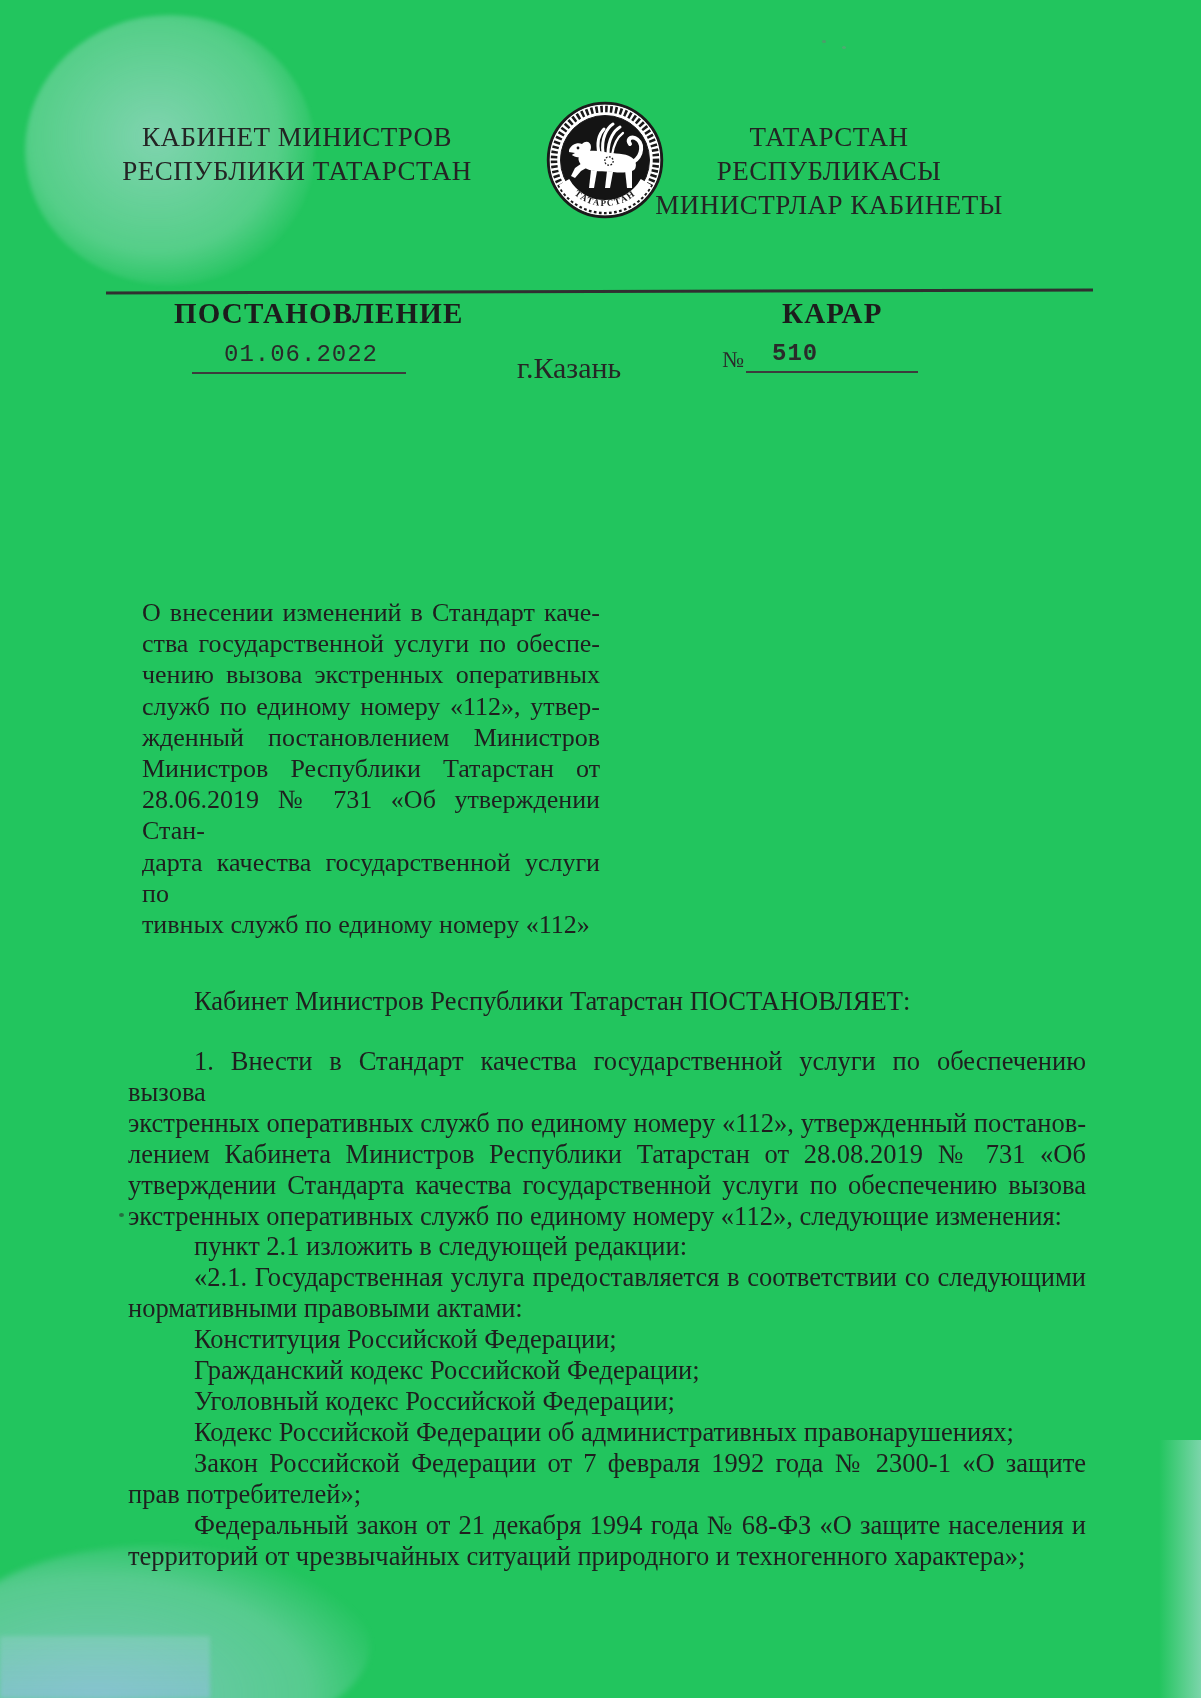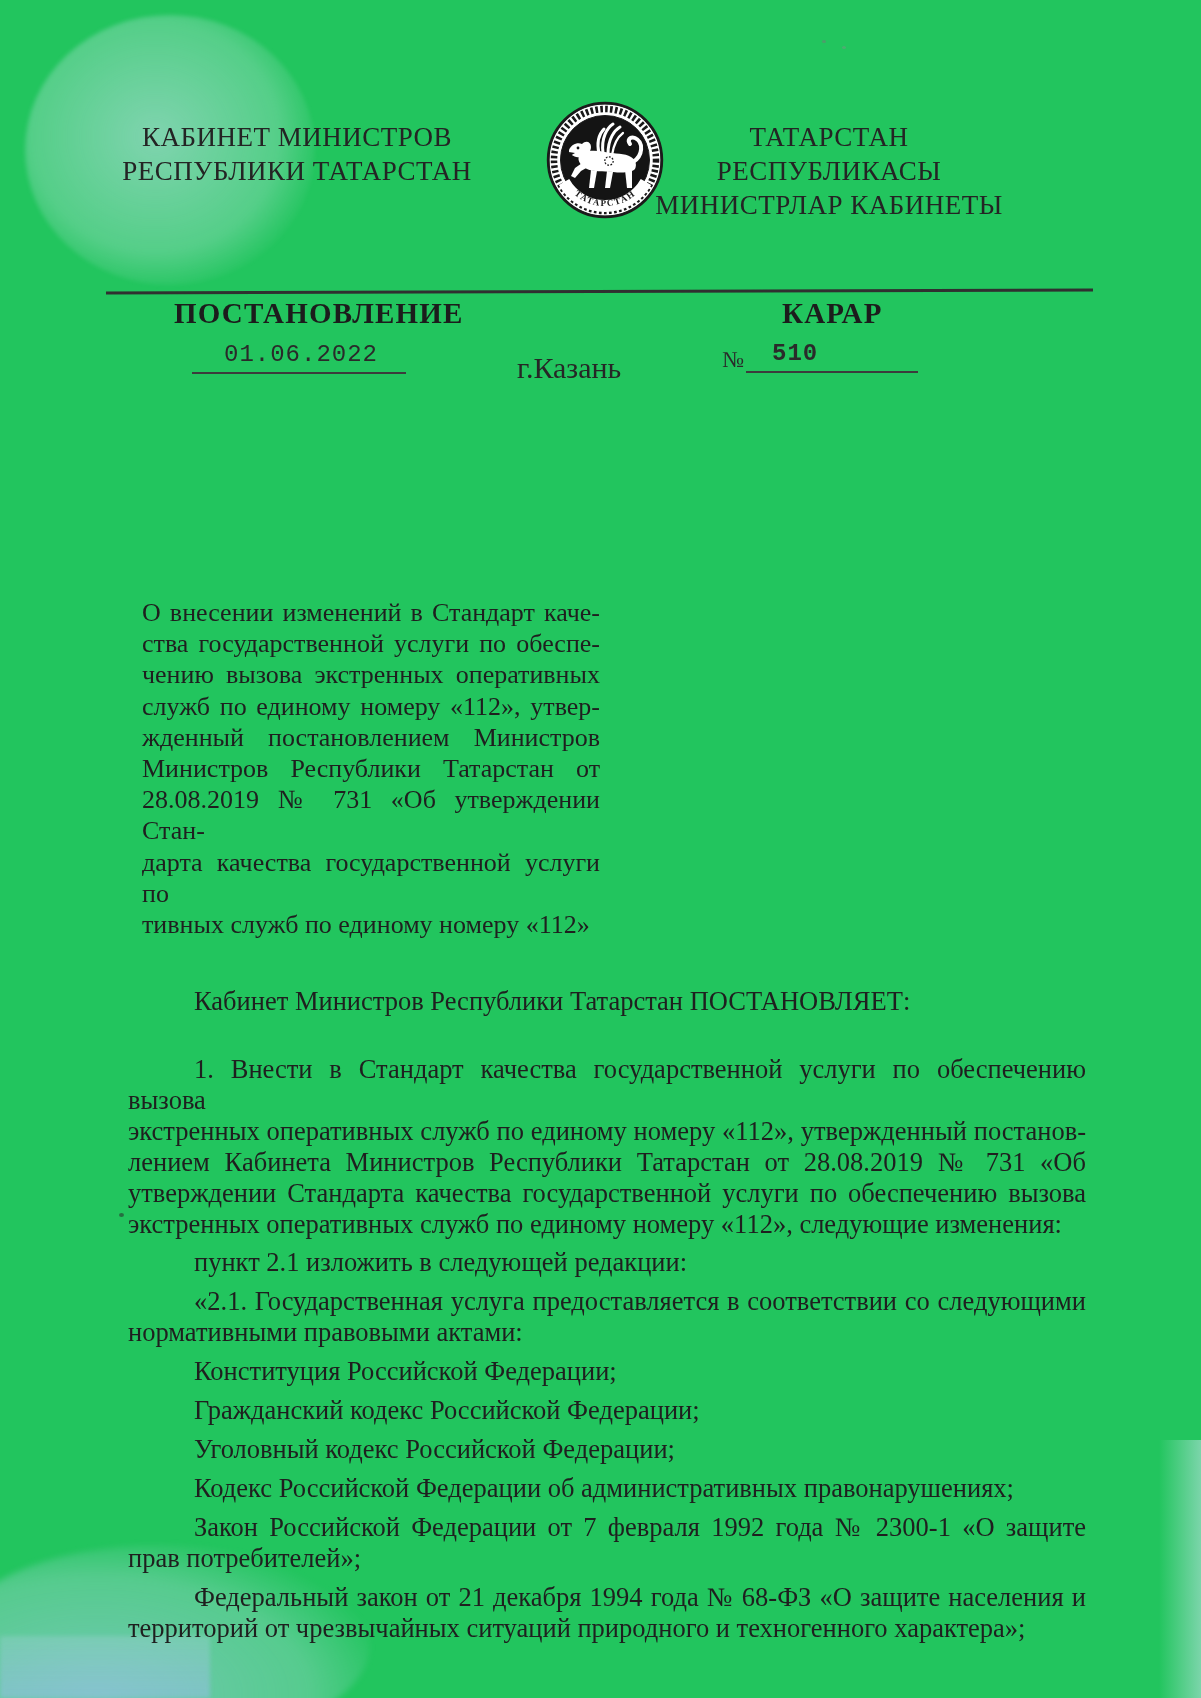--- a/index.html
+++ b/index.html
@@ -46,21 +46,21 @@
   .no-line { position:absolute; left:746px; top:371px; width:172px; height:2px; background:#3c3c3c; }
   
   .subject { position:absolute; left:128px; top:597px; width:458px;
     font-size:26px; line-height:31.2px; color:#1f1f1f;margin-left:14px; }
   .resolution { position:absolute; left:128px; top:986px; width:958px;
     font-size:26.5px; color:#1f1f1f; text-indent:66px; }
   .body-text { position:absolute; left:128px; top:1046px; width:958px;
     font-size:26.5px; line-height:30.9px; color:#1f1f1f; }
   .line { text-align:justify; text-align-last:justify; white-space:normal; }
   .line.last { text-align-last:left; }
-  .line.indent { text-indent:66px;margin-top:8px; }
+  .line.indent { text-indent:66px; }
 </style>
 </head>
 <body>
 
 <div class="page">
 
   <div class="blob-tl"></div>
   <div class="blob-bl"></div>
   <div class="blob-bl2"></div>
   <div class="tint-r"></div>
@@ -121,21 +121,21 @@
   <div class="no-value mono">510</div>
   <div class="no-line"></div>
 
   <div class="subject">
       <div class="line">О внесении изменений в Стандарт каче-</div>
       <div class="line">ства государственной услуги по обеспе-</div>
       <div class="line">чению вызова экстренных оперативных</div>
       <div class="line">служб по единому номеру «112», утвер-</div>
       <div class="line">жденный постановлением Министров</div>
       <div class="line">Министров Республики Татарстан от</div>
-      <div class="line">28.08.2019 № 731 «Об утверждении Стан-</div>
+      <div class="line">28.06.2019 № 731 «Об утверждении Стан-</div>
       <div class="line">дарта качества государственной услуги по</div>
       <div class="line last">тивных служб по единому номеру «112»</div>
     </div>
 
   <div class="resolution">Кабинет Министров Республики Татарстан ПОСТАНОВЛЯЕТ:</div>
 
   <div class="body-text">
       <div class="line indent">1. Внести в Стандарт качества государственной услуги по обеспечению вызова</div>
       <div class="line">экстренных оперативных служб по единому номеру «112», утвержденный постанов-</div>
       <div class="line">лением Кабинета Министров Республики Татарстан от 28.08.2019 № 731 «Об</div>

